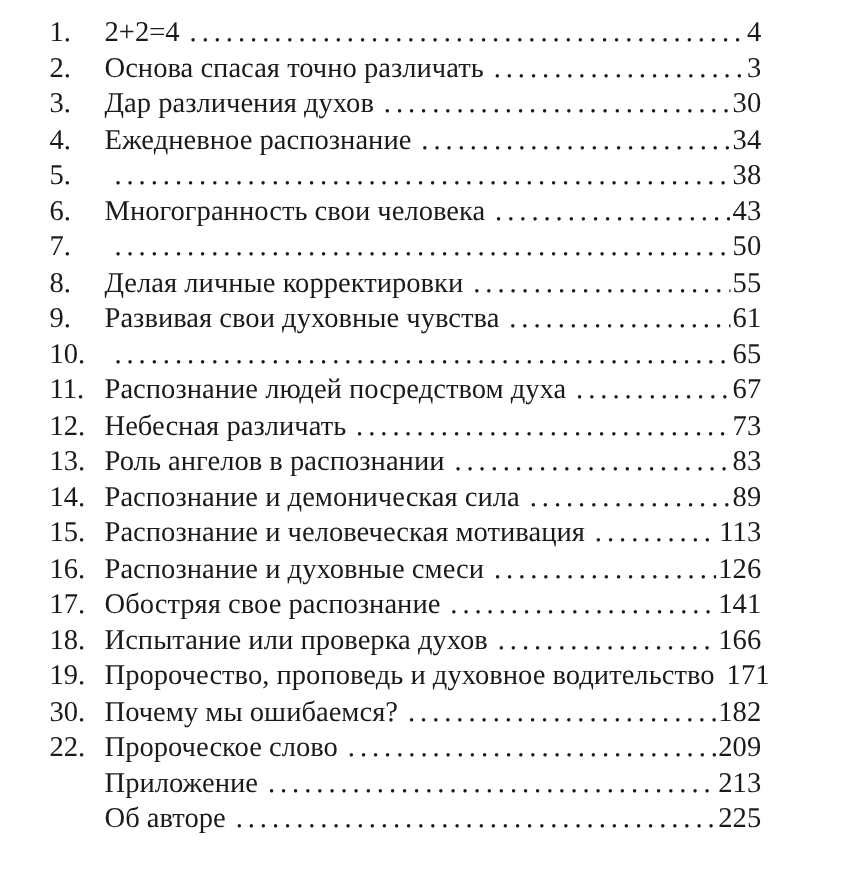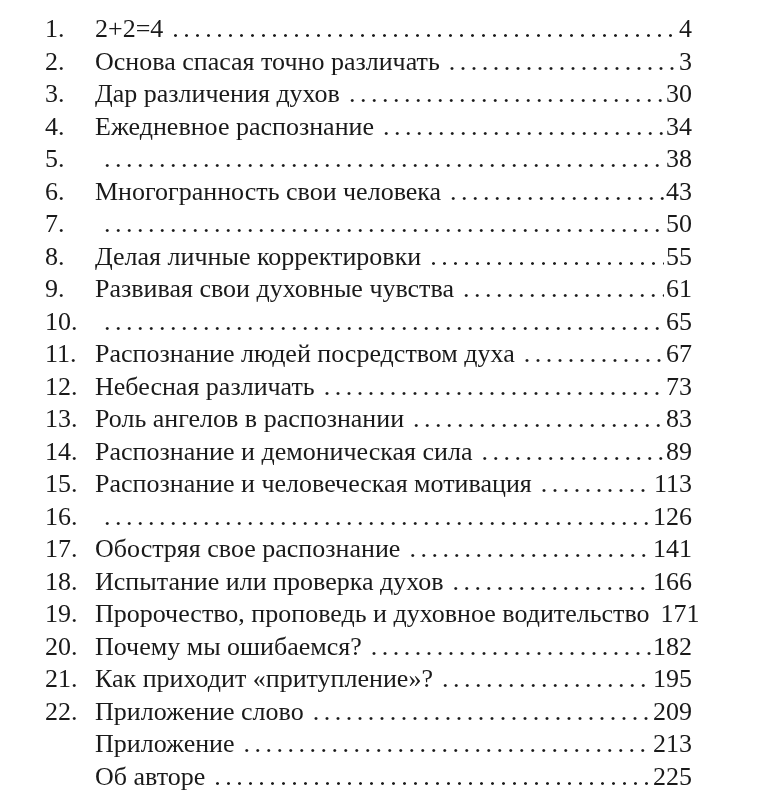--- a/index.html
+++ b/index.html
@@ -152,20 +152,21 @@
 
   <div class="toc-row">
     <span class="toc-num">15.</span>
     <span class="toc-title">Распознание и человеческая мотивация</span>
     <span class="toc-leader"></span>
     <span class="toc-page">113</span>
   </div>
 
   <div class="toc-row">
     <span class="toc-num">16.</span>
+    <span class="toc-title">Распознание и духовные смеси</span>
     <span class="toc-leader"></span>
     <span class="toc-page">126</span>
   </div>
 
   <div class="toc-row">
     <span class="toc-num">17.</span>
     <span class="toc-title">Обостряя свое распознание</span>
     <span class="toc-leader"></span>
     <span class="toc-page">141</span>
   </div>
@@ -178,36 +179,30 @@
   </div>
 
   <div class="toc-row">
     <span class="toc-num">19.</span>
     <span class="toc-title">Пророчество, проповедь и духовное водительство</span>
     <span class="toc-leader"></span>
     <span class="toc-page">171</span>
   </div>
 
   <div class="toc-row">
-    <span class="toc-num">20.</span>
+    <span class="toc-num">30.</span>
     <span class="toc-title">Почему мы ошибаемся?</span>
     <span class="toc-leader"></span>
     <span class="toc-page">182</span>
   </div>
 
-  <div class="toc-row">
-    <span class="toc-num">21.</span>
-    <span class="toc-title">Как приходит «притупление»?</span>
-    <span class="toc-leader"></span>
-    <span class="toc-page">195</span>
-  </div>
 
   <div class="toc-row">
     <span class="toc-num">22.</span>
-    <span class="toc-title">Приложение слово</span>
+    <span class="toc-title">Пророческое слово</span>
     <span class="toc-leader"></span>
     <span class="toc-page">209</span>
   </div>
 
   <div class="toc-row">
     <span class="toc-num"></span>
     <span class="toc-title">Приложение</span>
     <span class="toc-leader"></span>
     <span class="toc-page">213</span>
   </div>

